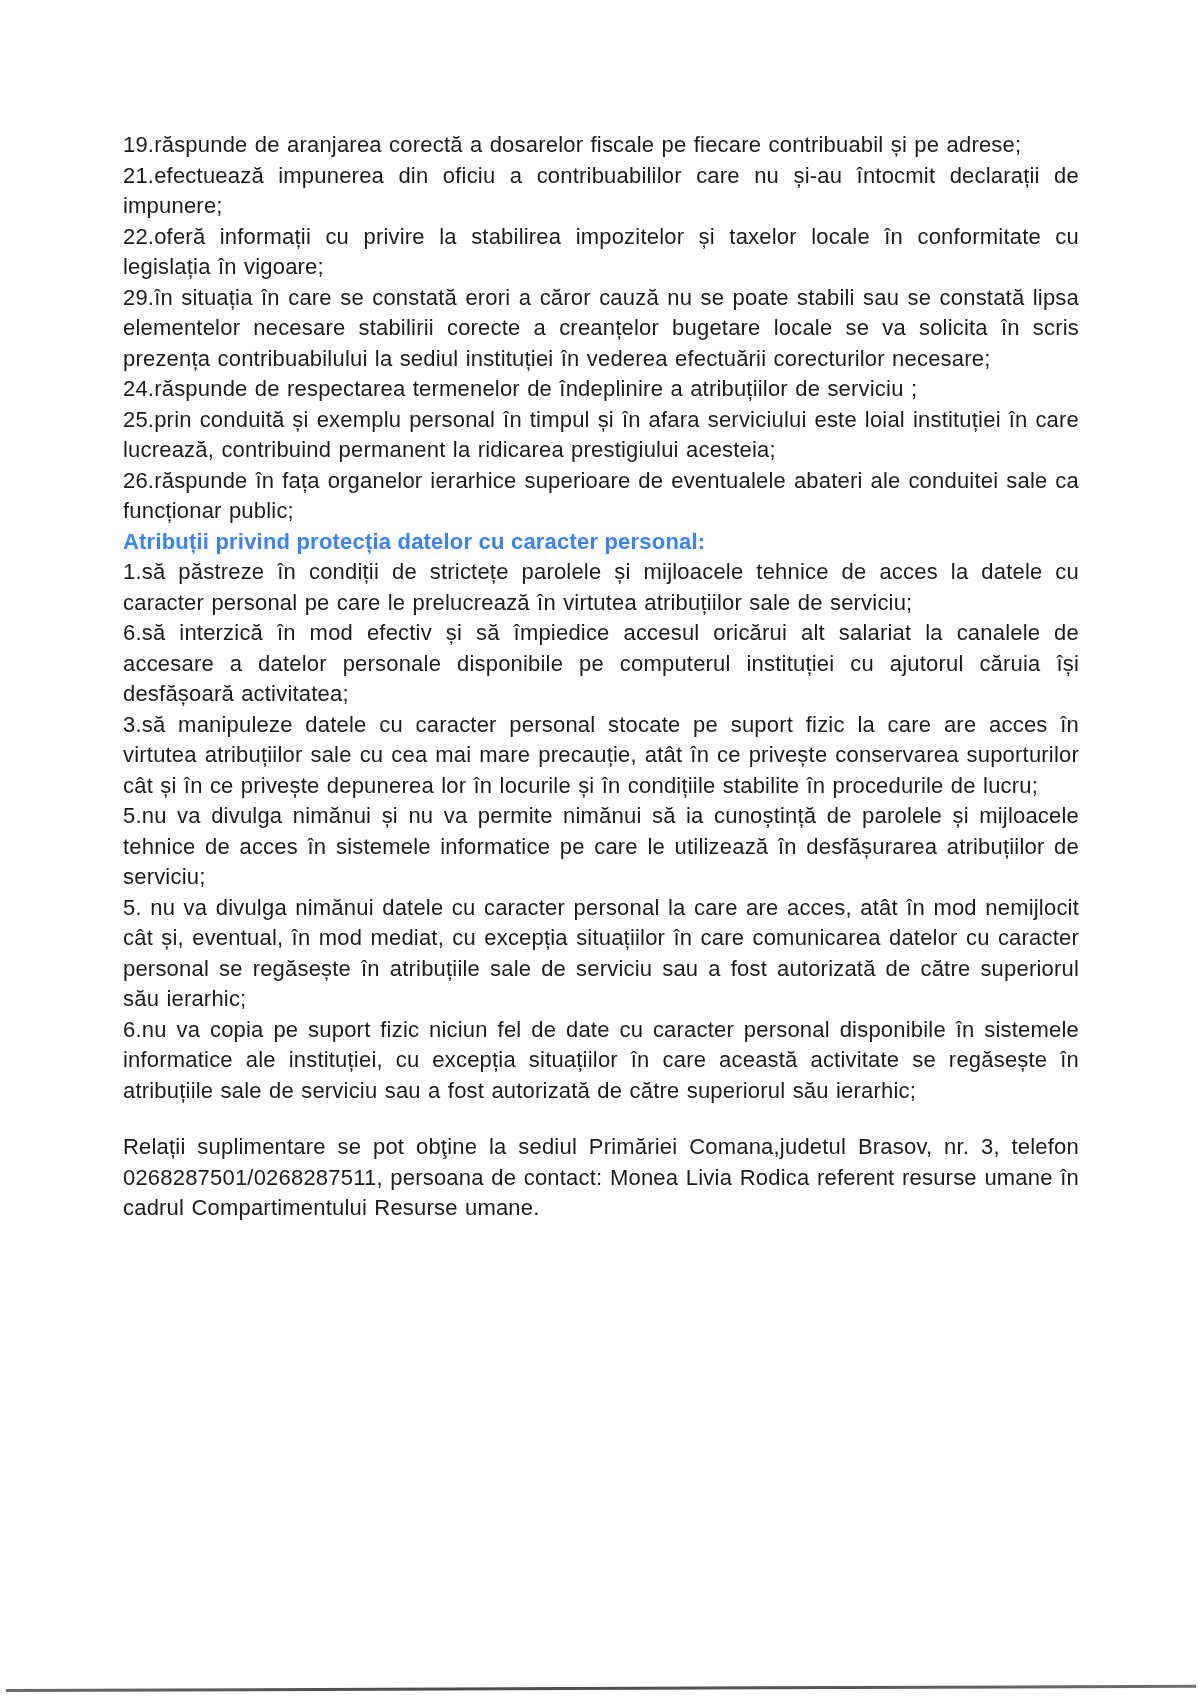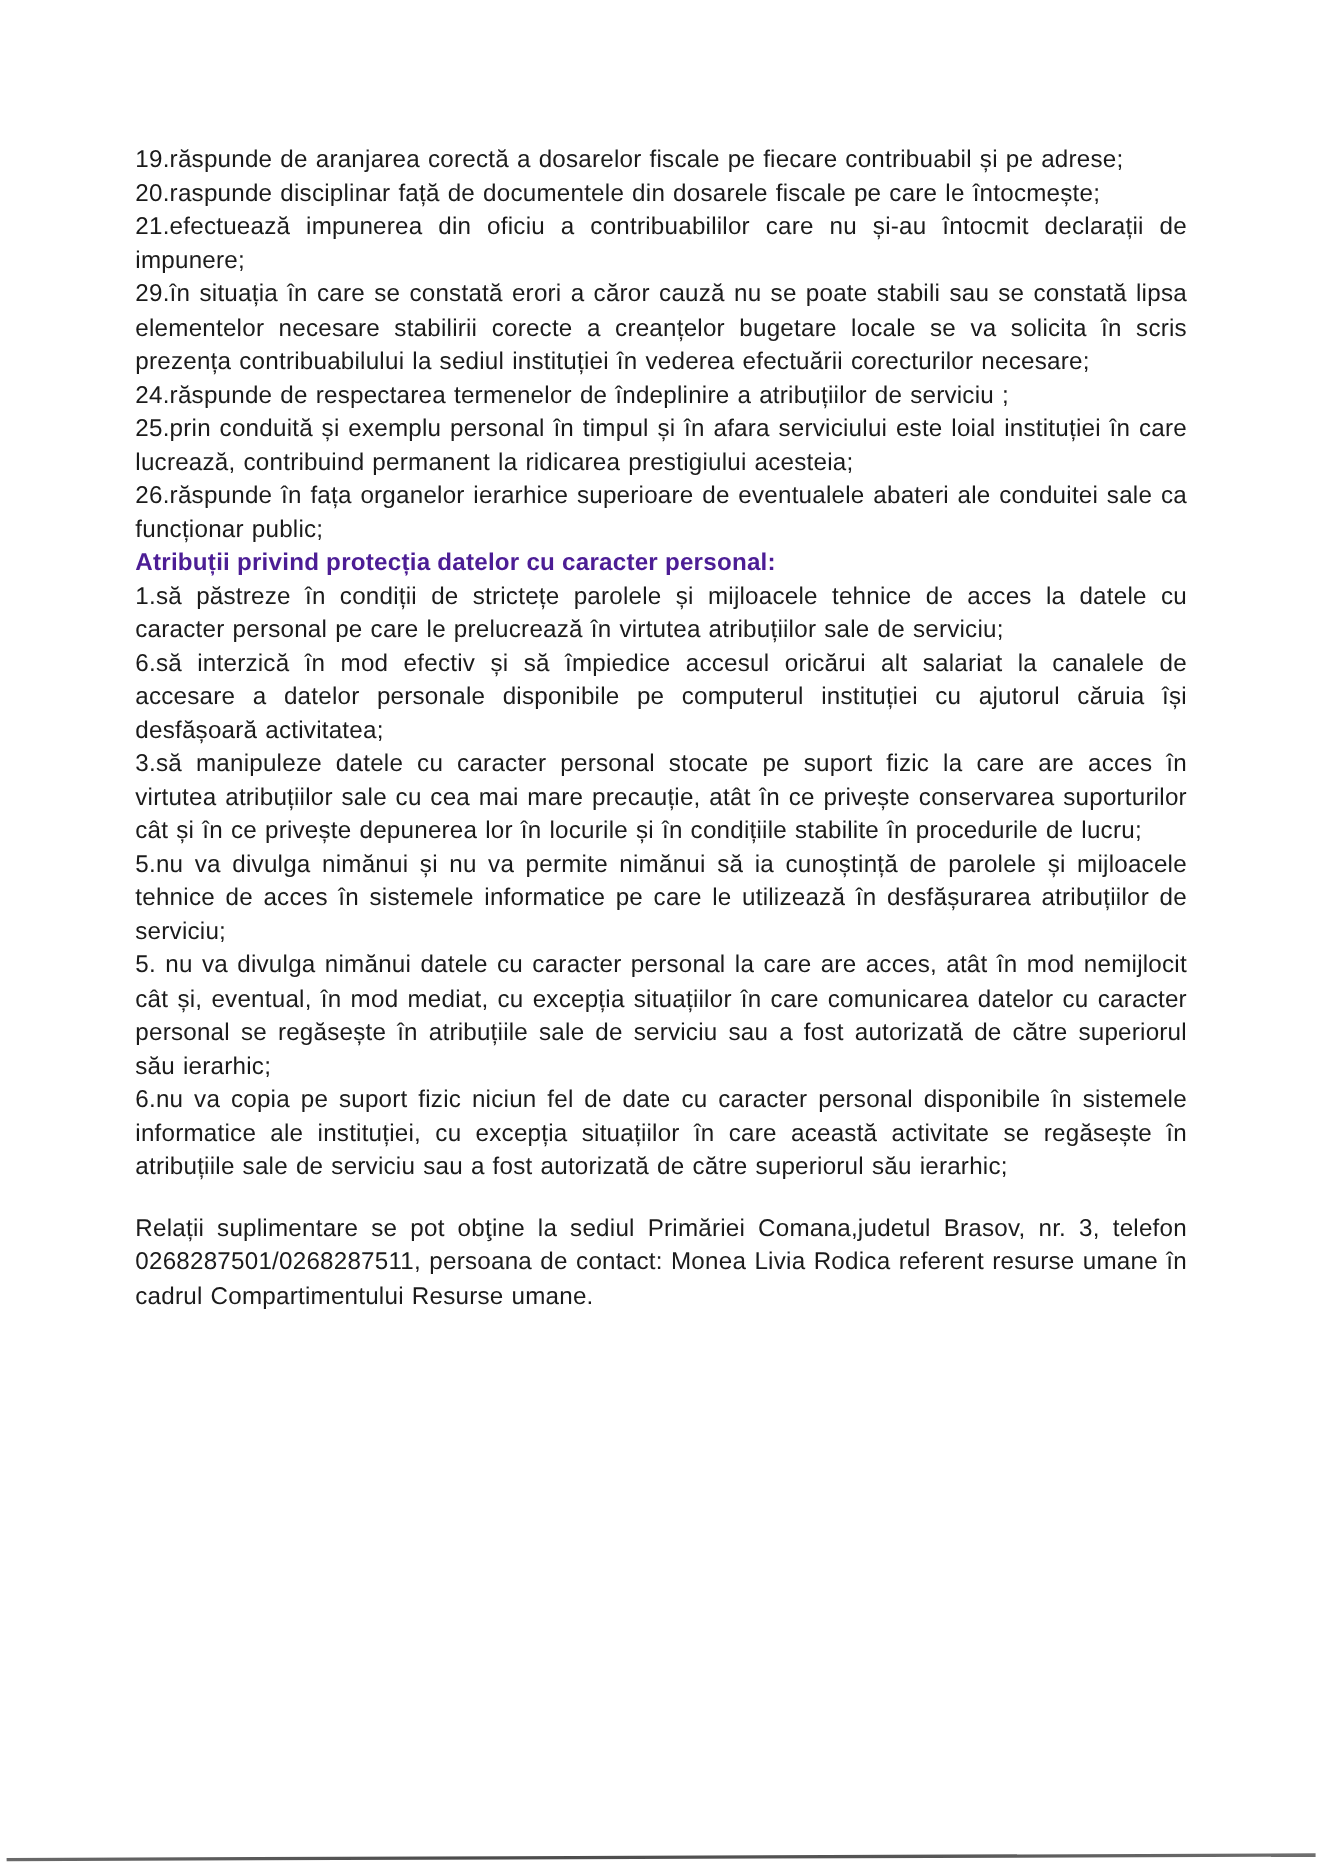--- a/index.html
+++ b/index.html
@@ -31,21 +31,21 @@
     letter-spacing: 0.2px;
     word-spacing: 1px;
     color: #1b1b1b;
   }
   .heading {
     margin: 0;
     font-size: 22px;
     line-height: 30.5px;
     font-weight: 700;
     letter-spacing: 0.2px;
-    color: #4c1d95;
+    color: #3b82f6;
   }
   .contact {
     margin-top: 26px;
   }
   .bottom-rule {
     position: absolute;
     left: 6px;
     top: 1689px;
     width: 1190px;
     height: 2.5px;
@@ -53,22 +53,22 @@
     transform: rotate(-0.2deg);
     transform-origin: left center;
   }
 </style>
 </head>
 <body>
 
 <div class="page">
   <div class="text-block">
     <p class="para">19.răspunde de aranjarea corectă a dosarelor fiscale pe fiecare contribuabil și pe adrese;</p>
-    <p class="para">20.raspunde disciplinar față de documentele din dosarele fiscale pe care le întocmește;</p>
     <p class="para">21.efectuează impunerea din oficiu a contribuabililor care nu și-au întocmit declarații de impunere;</p>
+    <p class="para">22.oferă informații cu privire la stabilirea impozitelor și taxelor locale în conformitate cu legislația în vigoare;</p>
     <p class="para">29.în situația în care se constată erori a căror cauză nu se poate stabili sau se constată lipsa elementelor necesare stabilirii corecte a creanțelor bugetare locale se va solicita în scris prezența contribuabilului la sediul instituției în vederea efectuării corecturilor necesare;</p>
     <p class="para">24.răspunde de respectarea termenelor de îndeplinire a atribuțiilor de serviciu ;</p>
     <p class="para">25.prin conduită și exemplu personal în timpul și în afara serviciului este loial instituției în care lucrează, contribuind permanent la ridicarea prestigiului acesteia;</p>
     <p class="para">26.răspunde în fața organelor ierarhice superioare de eventualele abateri ale conduitei sale ca funcționar public;</p>
 
     <h2 class="heading">Atribuții privind protecția datelor cu caracter personal:</h2>
 
     <p class="para">1.să păstreze în condiții de strictețe parolele și mijloacele tehnice de acces la datele cu caracter personal pe care le prelucrează în virtutea atribuțiilor sale de serviciu;</p>
     <p class="para">6.să interzică în mod efectiv și să împiedice accesul oricărui alt salariat la canalele de accesare a datelor personale disponibile pe computerul instituției cu ajutorul căruia își desfășoară activitatea;</p>
     <p class="para">3.să manipuleze datele cu caracter personal stocate pe suport fizic la care are acces în virtutea atribuțiilor sale cu cea mai mare precauție, atât în ce privește conservarea suporturilor cât și în ce privește depunerea lor în locurile și în condițiile stabilite în procedurile de lucru;</p>

